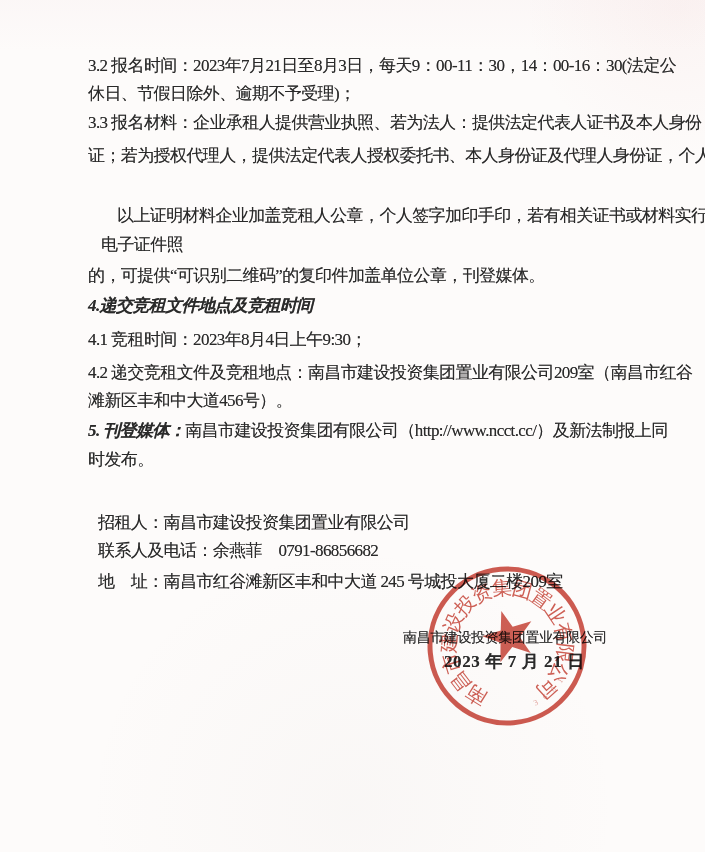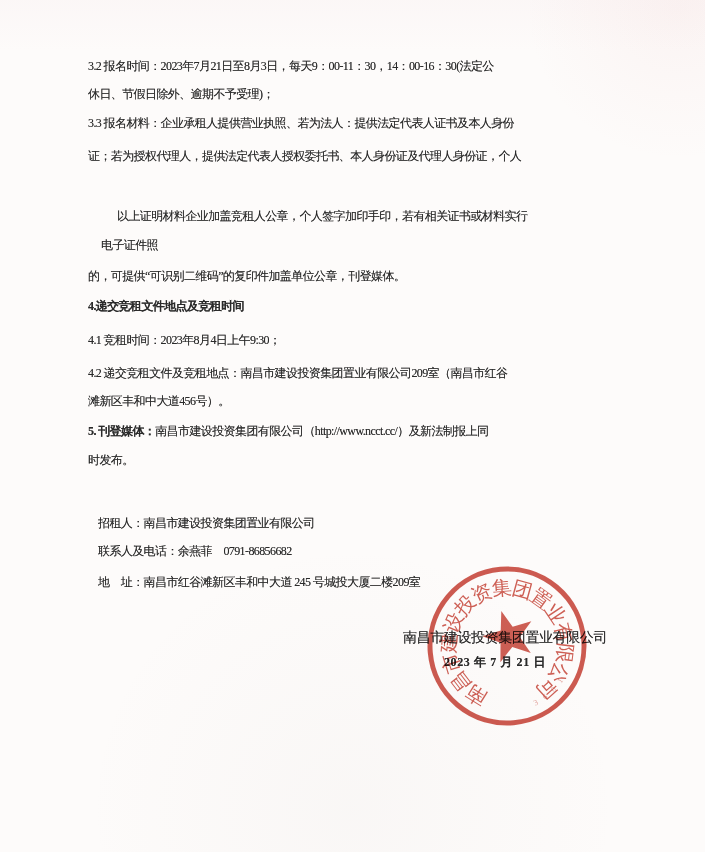--- a/index.html
+++ b/index.html
@@ -12,27 +12,27 @@
       radial-gradient(circle at 96% 1%, rgba(225,150,150,0.07), rgba(225,150,150,0) 14%),
       radial-gradient(circle at 50% 95%, rgba(180,170,165,0.05), rgba(180,170,165,0) 30%),
       linear-gradient(180deg, rgba(250,243,243,0.5) 0%, rgba(253,251,250,0) 6%);
     overflow:hidden;
     font-family:"Liberation Serif","DejaVu Serif",serif;
     color:#262626;
   }
   .l{
     position:absolute;
     white-space:nowrap;
-    font-size:12px;
+    font-size:17px;
     line-height:20px;
     letter-spacing:-0.6px;
     color:#2a2a2a;
     text-shadow:0 0 0.4px rgba(40,40,40,0.55);
   }
-  .bold{font-weight:700;}
+  .bold{font-weight:700;font-style:italic;}
   .sig{letter-spacing:-0.4px;}
   .date{letter-spacing:0.6px;}
   #seal-svg{
     position:absolute;
     left:422px;top:561px;
     width:170px;height:170px;
     mix-blend-mode:multiply;
     opacity:0.92;
     filter:blur(0.3px);
   }

